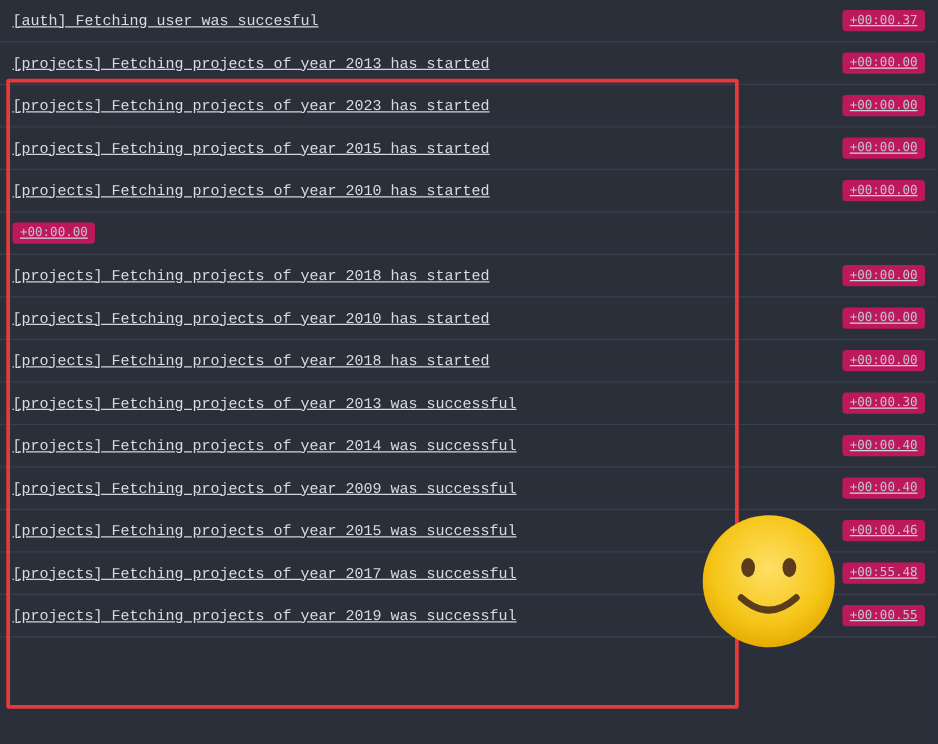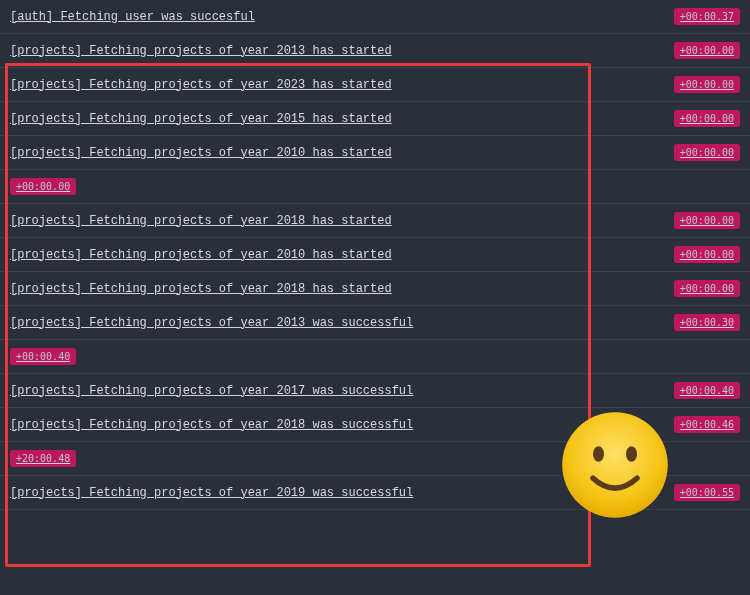--- a/index.html
+++ b/index.html
@@ -103,32 +103,34 @@
     </div>
     <div class="log-row">
       <span class="log-text">[projects] Fetching projects of year 2018 has started</span>
       <span class="timestamp">+00:00.00</span>
     </div>
     <div class="log-row">
       <span class="log-text">[projects] Fetching projects of year 2013 was successful</span>
       <span class="timestamp">+00:00.30</span>
     </div>
     <div class="log-row">
+      <span class="log-text">[projects] Fetching projects of year 2014 was successful</span>
       <span class="timestamp">+00:00.40</span>
     </div>
     <div class="log-row">
-      <span class="log-text">[projects] Fetching projects of year 2017 was successful</span>
+      <span class="log-text">[projects] Fetching projects of year 2009 was successful</span>
       <span class="timestamp">+00:00.40</span>
     </div>
     <div class="log-row">
-      <span class="log-text">[projects] Fetching projects of year 2018 was successful</span>
+      <span class="log-text">[projects] Fetching projects of year 2015 was successful</span>
       <span class="timestamp">+00:00.46</span>
     </div>
     <div class="log-row">
-      <span class="timestamp">+20:00.48</span>
+      <span class="log-text">[projects] Fetching projects of year 2017 was successful</span>
+      <span class="timestamp">+00:55.48</span>
     </div>
     <div class="log-row">
       <span class="log-text">[projects] Fetching projects of year 2019 was successful</span>
       <span class="timestamp">+00:00.55</span>
     </div>
   </div>
 
 <div class="highlight-box"></div>
 
 <div class="smiley">

